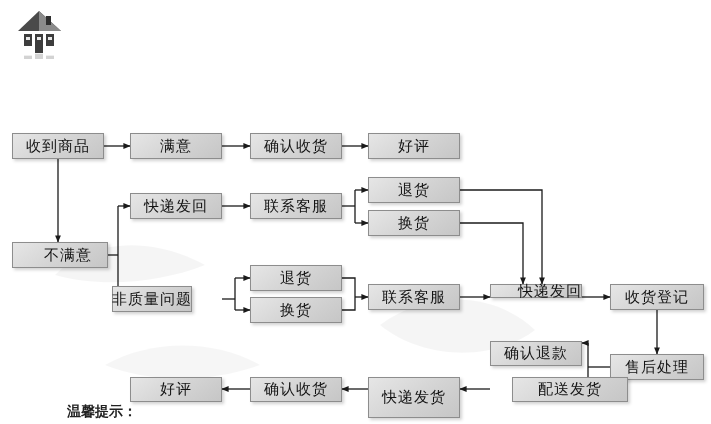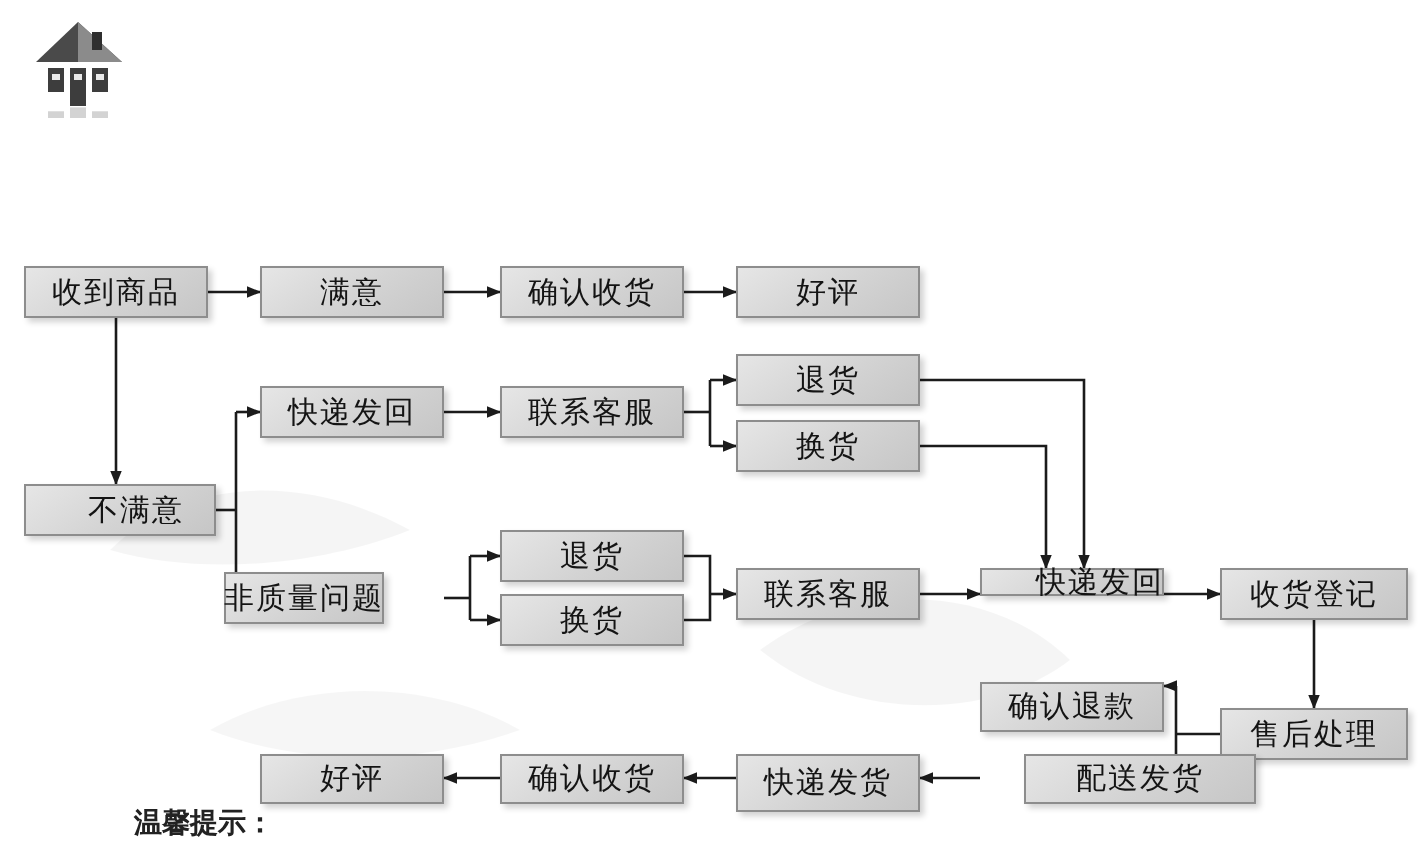--- a/index.html
+++ b/index.html
@@ -134,21 +134,21 @@
         <div class="node" style="left: 12px; top: 117px; width: 96px; height: 26px; padding-left: 16px;">不满意</div>
         <div class="node" style="left: 250px; top: 140px; width: 92px; height: 26px;">退货</div>
         <div class="node" style="left: 112px; top: 161px; width: 80px; height: 26px;">非质量问题</div>
         <div class="node" style="left: 250px; top: 172px; width: 92px; height: 26px;">换货</div>
         <div class="node" style="left: 368px; top: 159px; width: 92px; height: 26px;">联系客服</div>
         <div class="node" style="left: 490px; top: 159px; width: 92px; height: 14px; padding-left: 28px;">快递发回</div>
         <div class="node" style="left: 610px; top: 159px; width: 94px; height: 26px;">收货登记</div>
         <div class="node" style="left: 490px; top: 216px; width: 92px; height: 25px;">确认退款</div>
         <div class="node" style="left: 610px; top: 229px; width: 94px; height: 26px;">售后处理</div>
         <div class="node" style="left: 512px; top: 252px; width: 116px; height: 25px;">配送发货</div>
-        <div class="node" style="left: 368px; top: 252px; width: 92px; height: 29px;">快递发货</div>
+        <div class="node" style="left: 368px; top: 252px; width: 92px; height: 41px;">快递发货</div>
         <div class="node" style="left: 250px; top: 252px; width: 92px; height: 25px;">确认收货</div>
         <div class="node" style="left: 130px; top: 252px; width: 92px; height: 25px;">好评</div>
       </div>
   </div>
 
   <div class="tip">温馨提示：</div>
 
 </div>
 
 </body></html>

